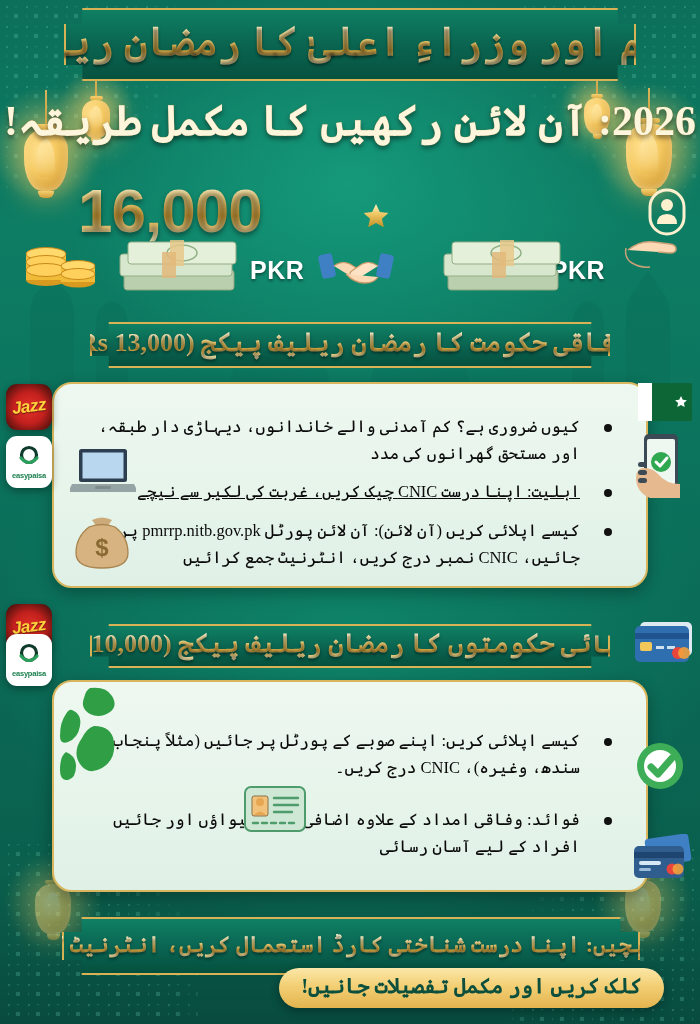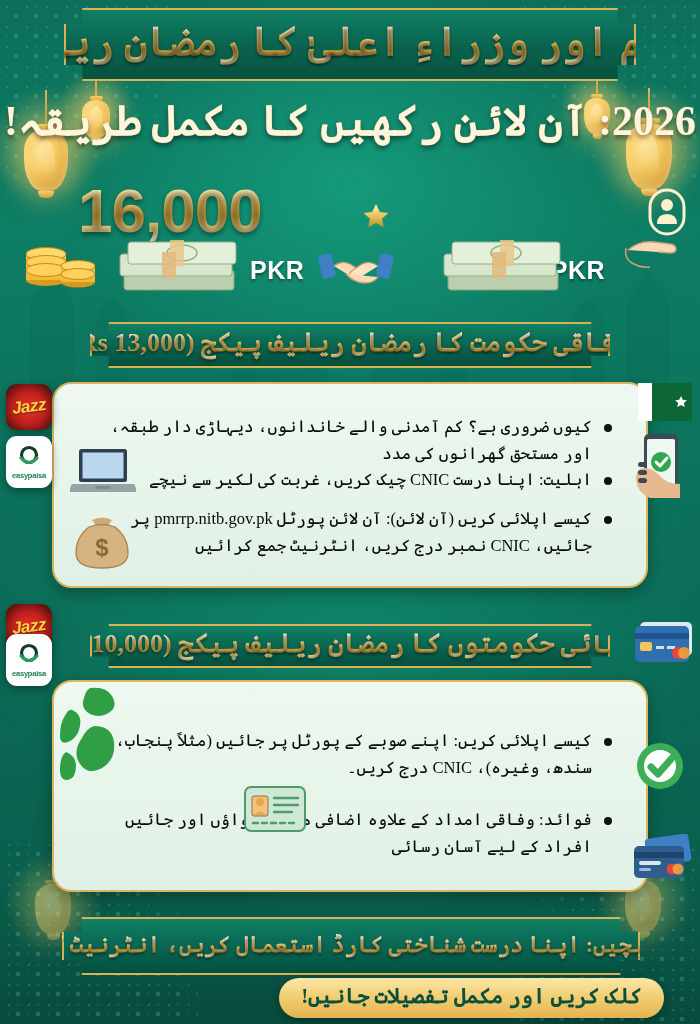--- a/index.html
+++ b/index.html
@@ -185,21 +185,21 @@
     position:absolute;
     background: linear-gradient(180deg,#eef8f0 0%, #e6f4ea 60%, #dff0e6 100%);
     border: 2px solid #d9b65e;
     border-radius: 20px;
     box-shadow: 0 5px 16px rgba(0,0,0,.30);
     z-index: 4;
   }
 
   .bullets { position:absolute; inset:0; padding: 30px 34px 16px 34px; }
   .bullet {
-    display:flex; align-items:flex-start; gap:12px;
+    display:flex; align-items:flex-start; gap:24px;
     color:#0a0a0a;
     font-size: 16.5px; line-height: 1.62;
     direction: rtl; text-align: right;
   }
   .bullet .dot {
     flex: 0 0 auto; width:8px; height:8px; border-radius:50%;
     background:#111; margin-top:10px;
   }
   .bullet .txt { flex:1 1 auto; }
 
@@ -221,21 +221,21 @@
     font-size: 22px; font-weight:700; white-space:nowrap; line-height:1;
     color:#f5da8c;
     background: linear-gradient(180deg,#fff7d9 5%, #f0cf76 42%, #d6a63d 66%, #f9ecb8 94%);
     -webkit-background-clip:text; background-clip:text;
     -webkit-text-fill-color:transparent;
     text-shadow: 0 2px 3px rgba(0,0,0,.40);
     padding-bottom:3px;
   }
 
   .cta-pill {
-    position:absolute; right:36px; bottom:6px; height:40px; min-width:232px;
+    position:absolute; right:36px; bottom:16px; height:40px; min-width:232px;
     padding: 0 22px;
     background: linear-gradient(180deg,#fbe7a8 0%, #f3cf74 45%, #e2b busy 100%);
     background: linear-gradient(180deg,#fbe7a8 0%, #f3cf74 45%, #e3b44f 100%);
     border-radius: 22px;
     display:flex; align-items:center; justify-content:center;
     box-shadow: 0 3px 10px rgba(0,0,0,.32);
     cursor:pointer;
     z-index: 7;
   }
   .cta-pill .t {
@@ -421,21 +421,21 @@
   <div class="section-head" style="left:90px; top:322px; width:520px; height:46px;">
     <span class="t">وفاقی حکومت کا رمضان ریلیف پیکج (Rs 13,000)</span>
   </div>
 
   <div class="card" style="left:52px; top:382px; width:596px; height:206px;">
     <div class="bullets">
       <div class="bullet">
         <span class="dot"></span>
         <span class="txt">کیوں ضروری ہے؟ کم آمدنی والے خاندانوں، دیہاڑی دار طبقہ، اور مستحق گھرانوں کی مدد</span>
       </div>
-      <div class="bullet" style="">
+      <div class="bullet" style="margin-top:12px;text-decoration:underline;">
         <span class="dot"></span>
         <span class="txt">اہلیت: اپنا درست CNIC چیک کریں، غربت کی لکیر سے نیچے</span>
       </div>
       <div class="bullet" style="margin-top:12px;">
         <span class="dot"></span>
         <span class="txt">کیسے اپلائی کریں (آن لائن): آن لائن پورٹل pmrrp.nitb.gov.pk پر جائیں، CNIC نمبر درج کریں، انٹرنیٹ جمع کرائیں</span>
       </div>
     </div>
 
     <svg style="position:absolute;left:16px;top:62px;width:66px;height:52px;" viewBox="0 0 66 52">

